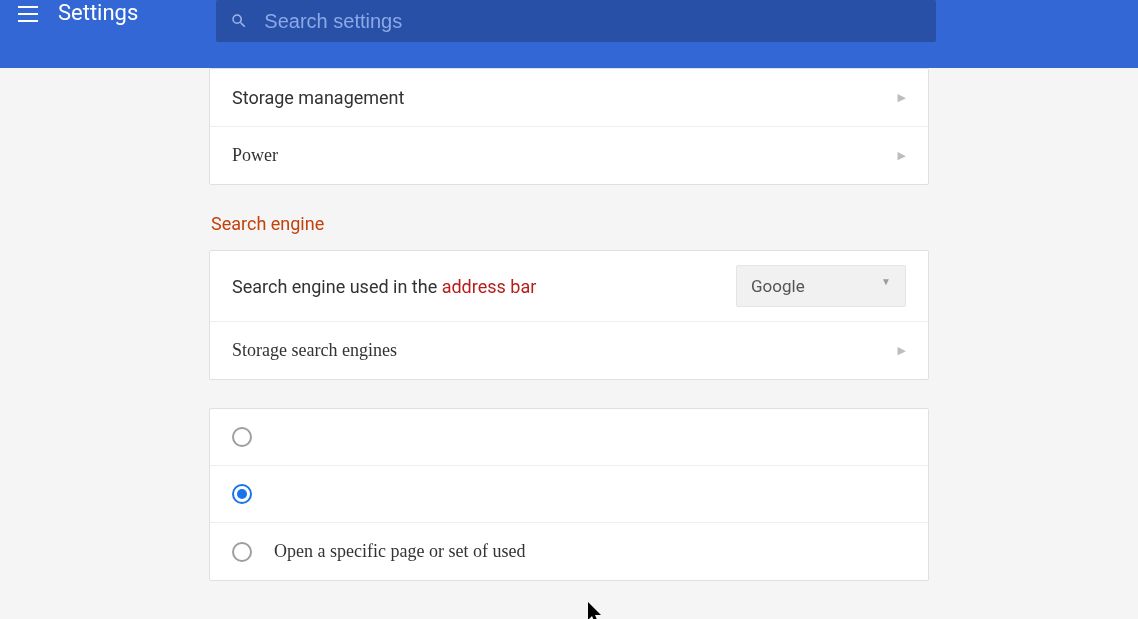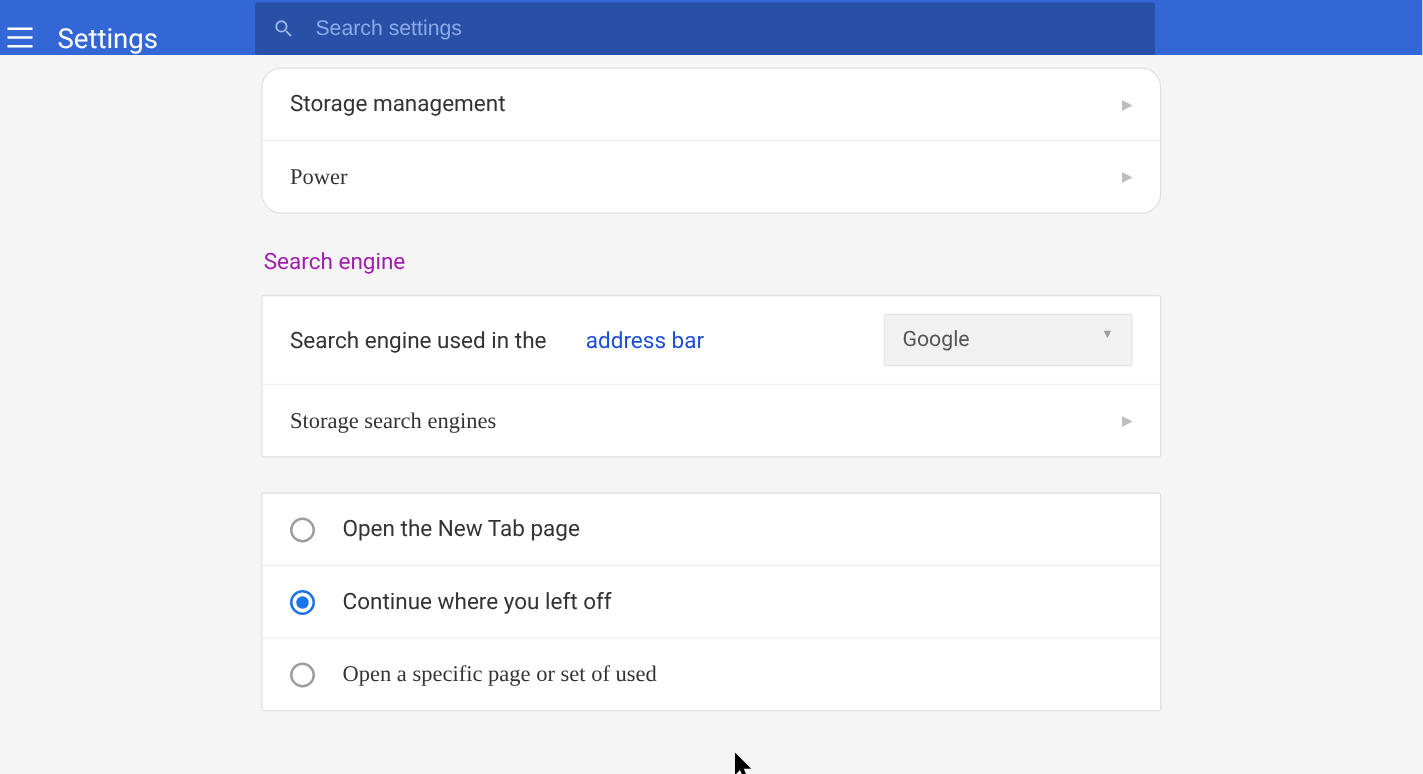--- a/index.html
+++ b/index.html
@@ -9,24 +9,24 @@
     }
     body {
       font-family: Roboto, Arial, sans-serif;
       background: #f5f5f5;
       width: 1138px;
       height: 619px;
       overflow: hidden;
     }
     .header {
       background: #3367d6;
-      height: 44px;
-      display: flex;
-      align-items: flex-end;
-      padding: 0 2px;
+      height: 68px;
+      display: flex;
+      align-items: flex-start;
+      padding: 0 14px;
     }
     .menu-icon {
       color: #fff;
       width: 28px;
       height: 28px;
       cursor: pointer;
       display: flex;
       flex-direction: column;
       justify-content: center;
       gap: 5px;
@@ -57,21 +57,21 @@
     .search-icon {
       color: #9fb4e8;
       width: 18px;
       height: 18px;
     }
     .search-input {
       background: transparent;
       border: none;
       outline: none;
       color: #fff;
-      font-size: 17px;
+      font-size: 20px;
       margin-left: 16px;
       flex: 1;
     }
     .search-input::placeholder {
       color: #8ba9e6;
     }
     .content {
       padding-top: 0;
       margin: 0 auto;
       width: 720px;
@@ -96,35 +96,34 @@
     }
     .row-label {
       flex: 1;
     }
     .chevron-icon {
       color: #bdbdbd;
       font-size: 11px;
     }
     .section-title {
       font-size: 18px;
-      color: #a21caf;
+      color: #c2410c;
       margin: 0 0 16px 2px;
       font-weight: 400;
     }
     .link-text {
-      color: #1d4ed8;
-      cursor: pointer;
-      margin-left: 27px;
+      color: #b91c1c;
+      cursor: pointer;
     }
     .select-box {
       background: #f1f1f1;
       border: 1px solid #e4e4e4;
       border-radius: 2px;
       padding: 10px 14px;
-      width: 199px;
+      width: 170px;
       display: flex;
       justify-content: space-between;
       align-items: flex-start;
       cursor: pointer;
       font-size: 17px;
       color: #555;
     }
     .select-arrow {
       color: #9e9e9e;
       font-size: 10px;
@@ -154,22 +153,21 @@
       background: #1a73e8;
       border-radius: 50%;
     }
     .cursor {
       position: absolute;
       left: 588px;
       top: 602px;
       pointer-events: none;
     }
     .first-section {
-      margin-top: 10px;
-      border-radius: 16px;
+      margin-top: 0;
     }
   </style>
 </head>
 <body>
 
 <div class="header">
   <div class="menu-icon">
     <span></span>
       <span></span>
       <span></span>
@@ -209,25 +207,23 @@
     </div>
     <div class="row">
       <span class="row-label">Storage search engines</span>
       <span class="chevron-icon">▶</span>
     </div>
   </div>
 
   <div class="card">
     <div class="row">
       <div class="radio"></div>
-      <span>Open the New Tab page</span>
     </div>
     <div class="row">
       <div class="radio selected"></div>
-      <span>Continue where you left off</span>
     </div>
     <div class="row">
       <div class="radio"></div>
       <span>Open a specific page or set of used</span>
     </div>
   </div>
 
 </div>
 
 <svg class="cursor" width="18" height="24" viewBox="0 0 18 24">

